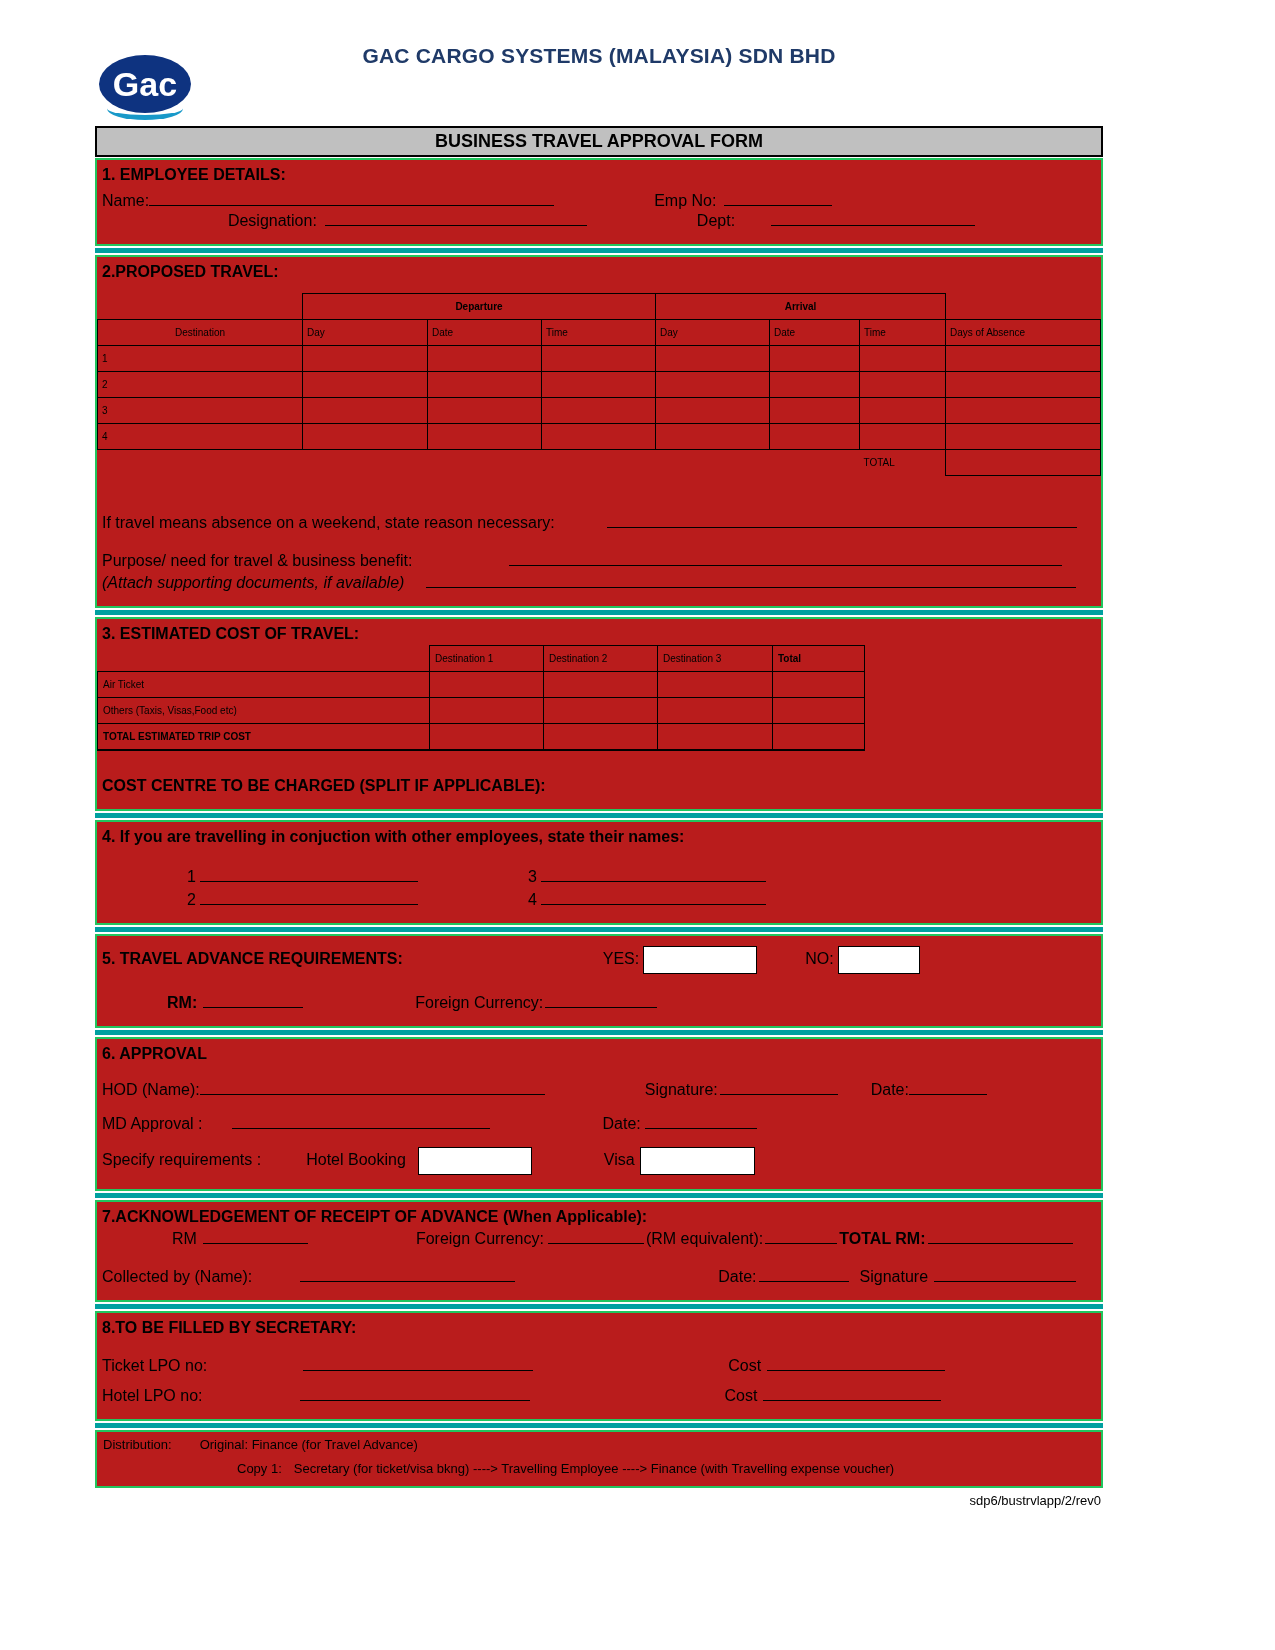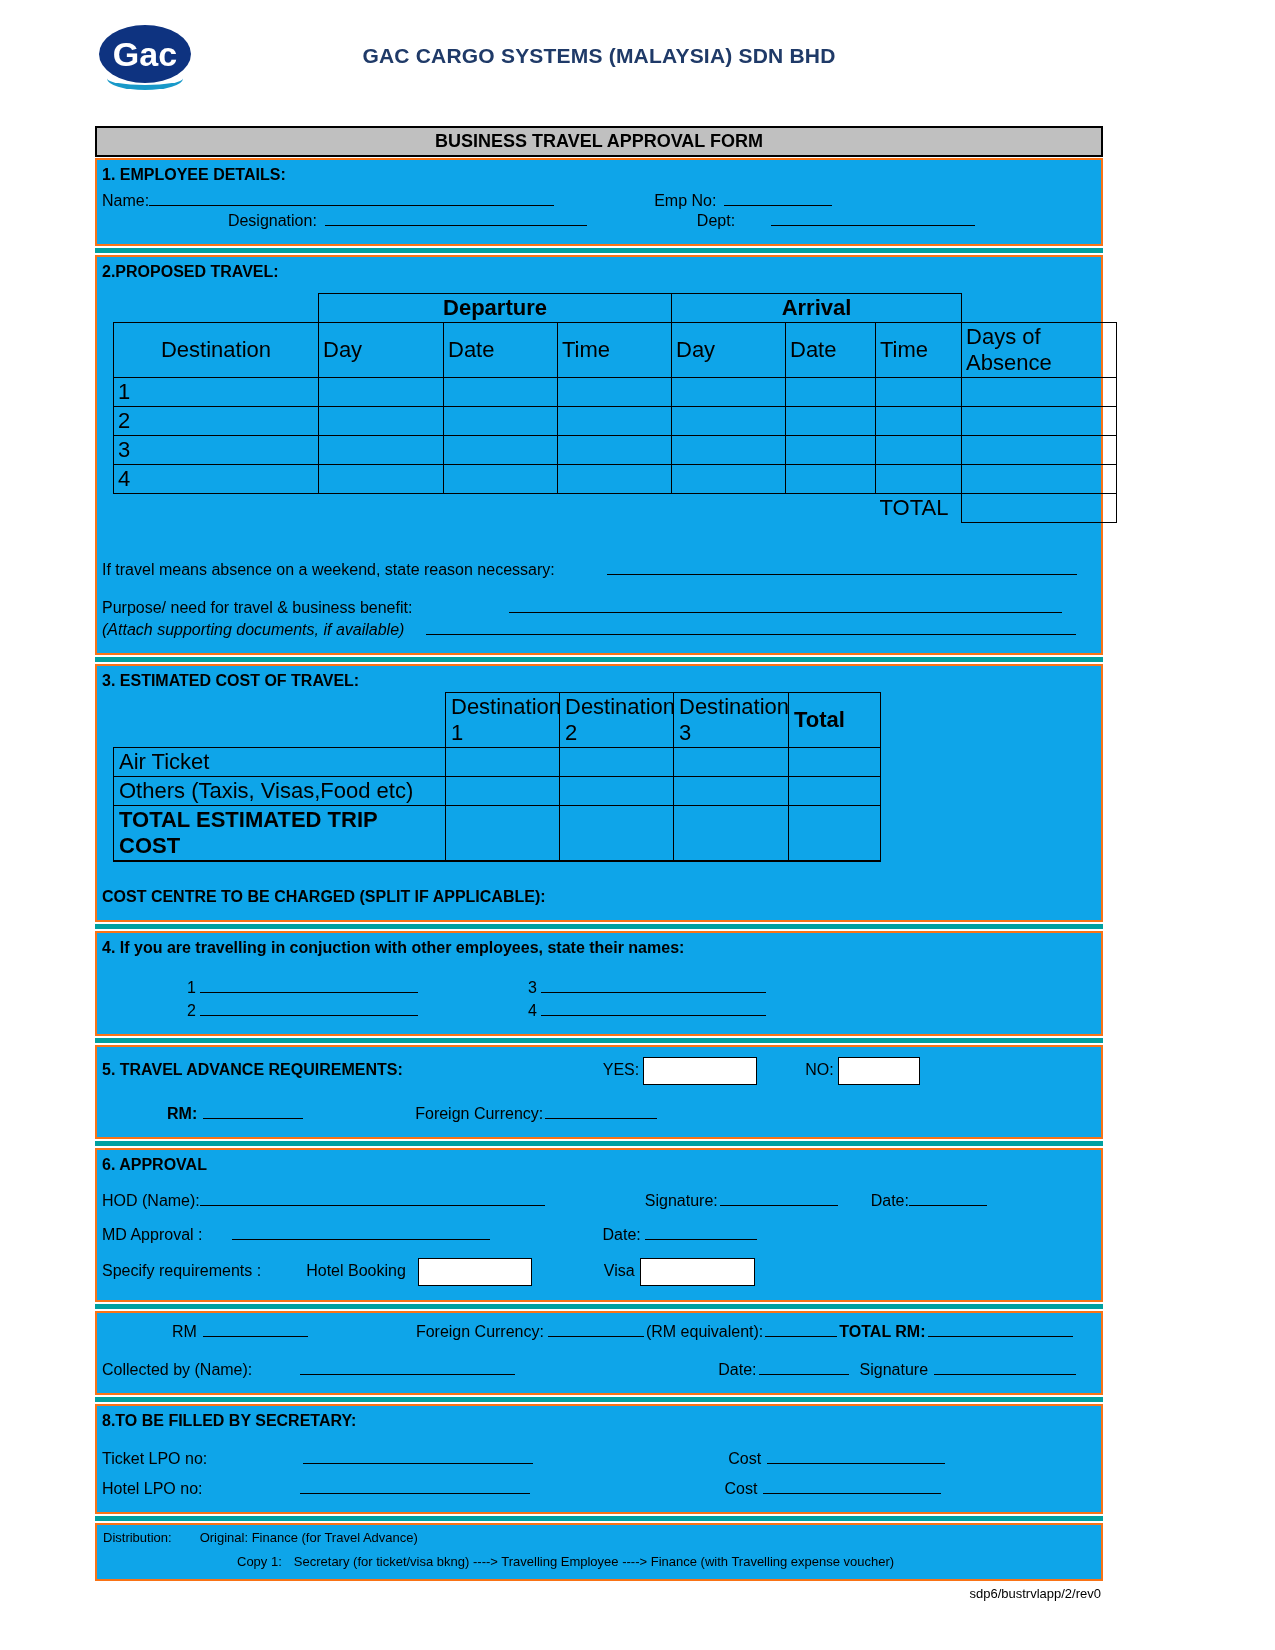--- a/index.html
+++ b/index.html
@@ -1,33 +1,33 @@
 <!DOCTYPE html>
 <html><head>
 <meta charset="utf-8">
 <style>
   html,body{margin:0;padding:0;}
   body{width:1275px;height:1650px;background:#ffffff;font-family:"Liberation Sans",sans-serif;color:#000;}
   .page{position:relative;width:1275px;height:1650px;overflow:hidden;background:#fff;}
   .content{position:absolute;left:95px;top:0;width:1008px;}
   .header{position:relative;height:126px;}
-  .logo{position:absolute;left:4px;top:25px;width:92px;height:58px;background:#0e3380;border-radius:50%;display:flex;align-items:center;justify-content:center;z-index:2;}
+  .logo{position:absolute;left:4px;top:55px;width:92px;height:58px;background:#0e3380;border-radius:50%;display:flex;align-items:center;justify-content:center;z-index:2;}
   .logo::after{content:"";position:absolute;left:8px;right:8px;bottom:-7px;height:18px;border-bottom:5px solid #1899c9;border-radius:50%;}
   .logo-text{color:#fff;font-size:34px;font-weight:bold;}
   .company-title{text-align:center;padding-top:44px;font-size:21px;font-weight:bold;color:#1f3a68;letter-spacing:0.2px;}
   .title-bar{border:2px solid #000;background:#c0c0c0;text-align:center;font-weight:bold;font-size:18px;padding:3px 0;margin-bottom:1px;}
-  .section{border:2px solid #f97316;padding:6px 0 14px 0;font-size:16px;background:#0ea5e9;}
+  .section{border:2px solid #22c55e;padding:6px 0 14px 0;font-size:16px;background:#b91c1c;}
   .divider{height:5px;background:#00a0a0;margin:2px 0;}
   .sec-title{font-weight:bold;padding-left:5px;}
   .row{padding-left:5px;white-space:nowrap;}
   .fill{display:inline-block;border-bottom:1.6px solid #000;height:15px;vertical-align:baseline;}
   .box{display:inline-block;border:1.6px solid #000;height:26px;vertical-align:middle;background:#fff;}
   .b{font-weight:bold;}
   .i{font-style:italic;}
-  table{border-collapse:collapse;table-layout:fixed;font-size:22px;margin-left:16px;}
+  table{border-collapse:collapse;table-layout:fixed;font-size:10px;}
   .t2{width:100%;margin-top:12px;}
   .t2 td{border:1.5px solid #000;height:23px;padding:1px 4px;overflow:hidden;}
   .t2 td.nb{border:none;}
   .t2 .ghead{font-weight:bold;text-align:center;}
   .t2 .center{text-align:center;}
   .t3{width:767px;margin-top:2px;}
   .t3 td{border:1.5px solid #000;height:23px;padding:1px 5px;overflow:hidden;}
   .t3 td.nb{border:none;}
   .t3 tr.last td{border-bottom-width:2.5px;}
   .dist{font-size:13px;padding:5px 0 10px 0;}
@@ -231,20 +231,21 @@
         <span>MD Approval :</span><span class="fill" style="width:258px;margin-left:30px;"></span><span style="margin-left:112px;">Date:</span><span class="fill" style="width:112px;margin-left:4px;"></span>
       </div>
       <div class="row" style="margin-top:14px;">
         <span>Specify requirements :</span><span style="margin-left:45px;">Hotel Booking</span><span class="box" style="width:112px;margin-left:12px;"></span><span style="margin-left:72px;">Visa</span><span class="box" style="width:113px;margin-left:5px;"></span>
       </div>
     </div>
 
     <div class="divider"></div>
 
     <div class="section">
+      <div class="sec-title">7.ACKNOWLEDGEMENT OF RECEIPT OF ADVANCE (When Applicable):</div>
       <div class="row" style="margin-top:2px;">
         <span style="margin-left:70px;">RM</span><span class="fill" style="width:105px;margin-left:6px;"></span><span style="margin-left:108px;">Foreign Currency:</span><span class="fill" style="width:96px;margin-left:4px;"></span><span style="margin-left:2px;">(RM equivalent):</span><span class="fill" style="width:72px;margin-left:2px;"></span><span class="b" style="margin-left:2px;">TOTAL RM:</span><span class="fill" style="width:145px;margin-left:2px;"></span>
       </div>
       <div class="row" style="margin-top:18px;">
         <span>Collected by (Name):</span><span class="fill" style="width:215px;margin-left:48px;"></span><span style="margin-left:203px;">Date:</span><span class="fill" style="width:90px;margin-left:2px;"></span><span style="margin-left:11px;">Signature</span><span class="fill" style="width:142px;margin-left:6px;"></span>
       </div>
     </div>
 
     <div class="divider"></div>
 

